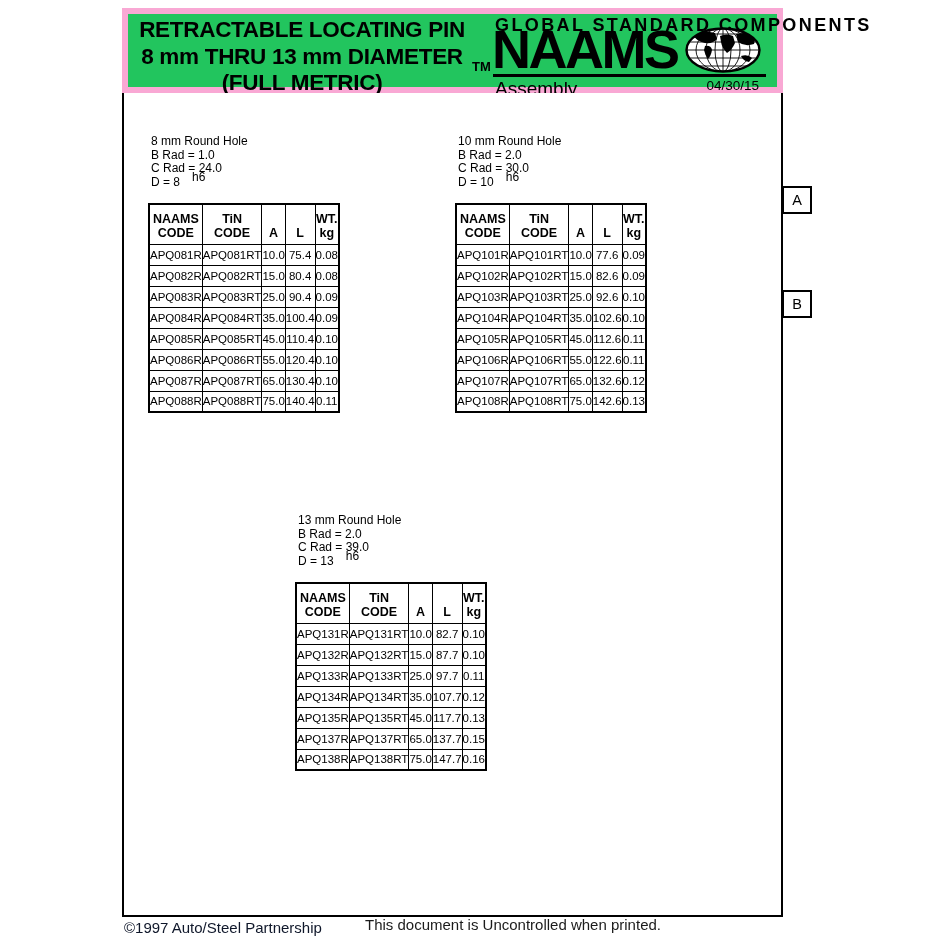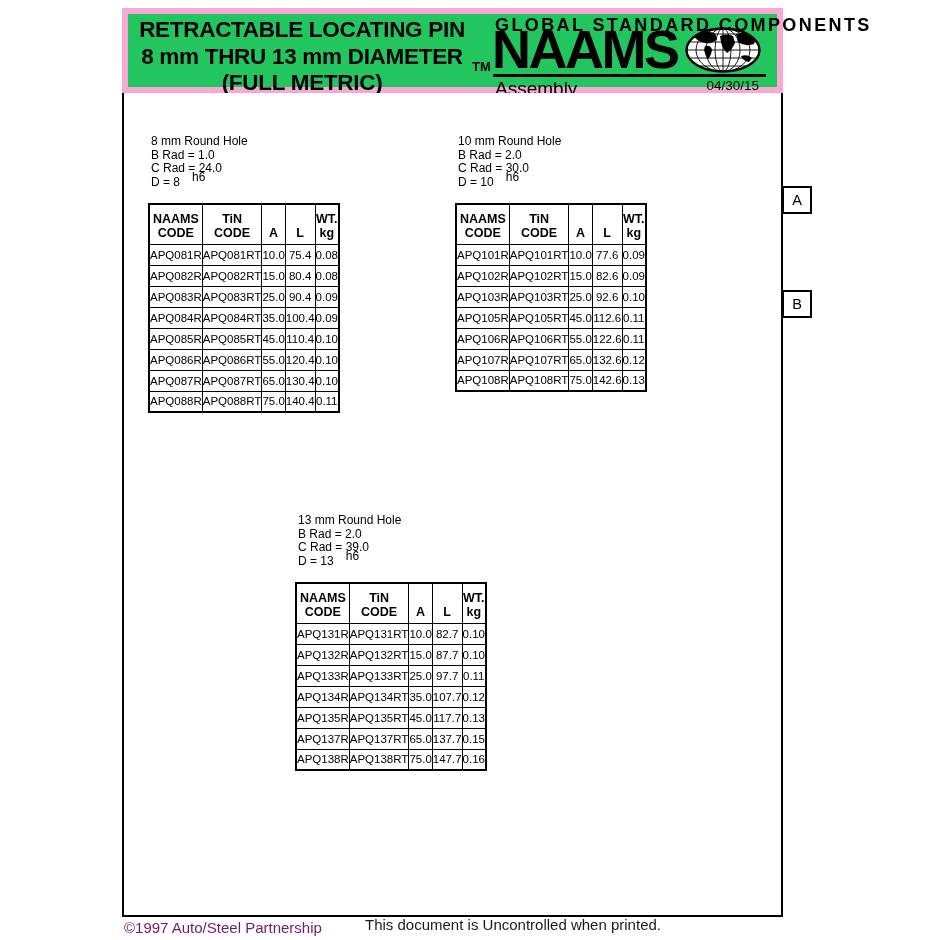--- a/index.html
+++ b/index.html
@@ -63,21 +63,21 @@
   }
   .spec-table th, .spec-table td { border:1px solid #000; text-align:center; }
   .spec-table th {
     font-weight:bold; font-size:12.5px; line-height:14.5px;
     height:40px; vertical-align:bottom; padding:2px 0 3px;
   }
   .spec-table td { font-size:11.5px; height:21px; vertical-align:middle; padding:0; }
   .c1{width:64px;} .c2{width:74px;} .c3{width:42px;} .c4{width:42px;} .c5{width:36px;}
 
   
-  .f-copy   { position:absolute; left:124px; top:919px; font-size:15px; color:#701a75; }
+  .f-copy   { position:absolute; left:124px; top:919px; font-size:15px; color:#0f172a; }
   .f-notice { position:absolute; left:513px; top:916px; transform:translateX(-50%); font-size:15px; color:#1b1b1b; white-space:nowrap; }
   .f-page   { position:absolute; left:742px; top:919px; font-size:14px; color:#1b1b1b;margin-top:44px; }
 </style>
 </head>
 <body>
 
 <div class="page">
 
   <div class="header-box">
     <div class="doc-title">
@@ -252,20 +252,27 @@
             <td>0.09</td>
           </tr>
           <tr>
             <td>APQ103R</td>
             <td>APQ103RT</td>
             <td>25.0</td>
             <td>92.6</td>
             <td>0.10</td>
           </tr>
           <tr>
+            <td>APQ104R</td>
+            <td>APQ104RT</td>
+            <td>35.0</td>
+            <td>102.6</td>
+            <td>0.10</td>
+          </tr>
+          <tr>
             <td>APQ105R</td>
             <td>APQ105RT</td>
             <td>45.0</td>
             <td>112.6</td>
             <td>0.11</td>
           </tr>
           <tr>
             <td>APQ106R</td>
             <td>APQ106RT</td>
             <td>55.0</td>

